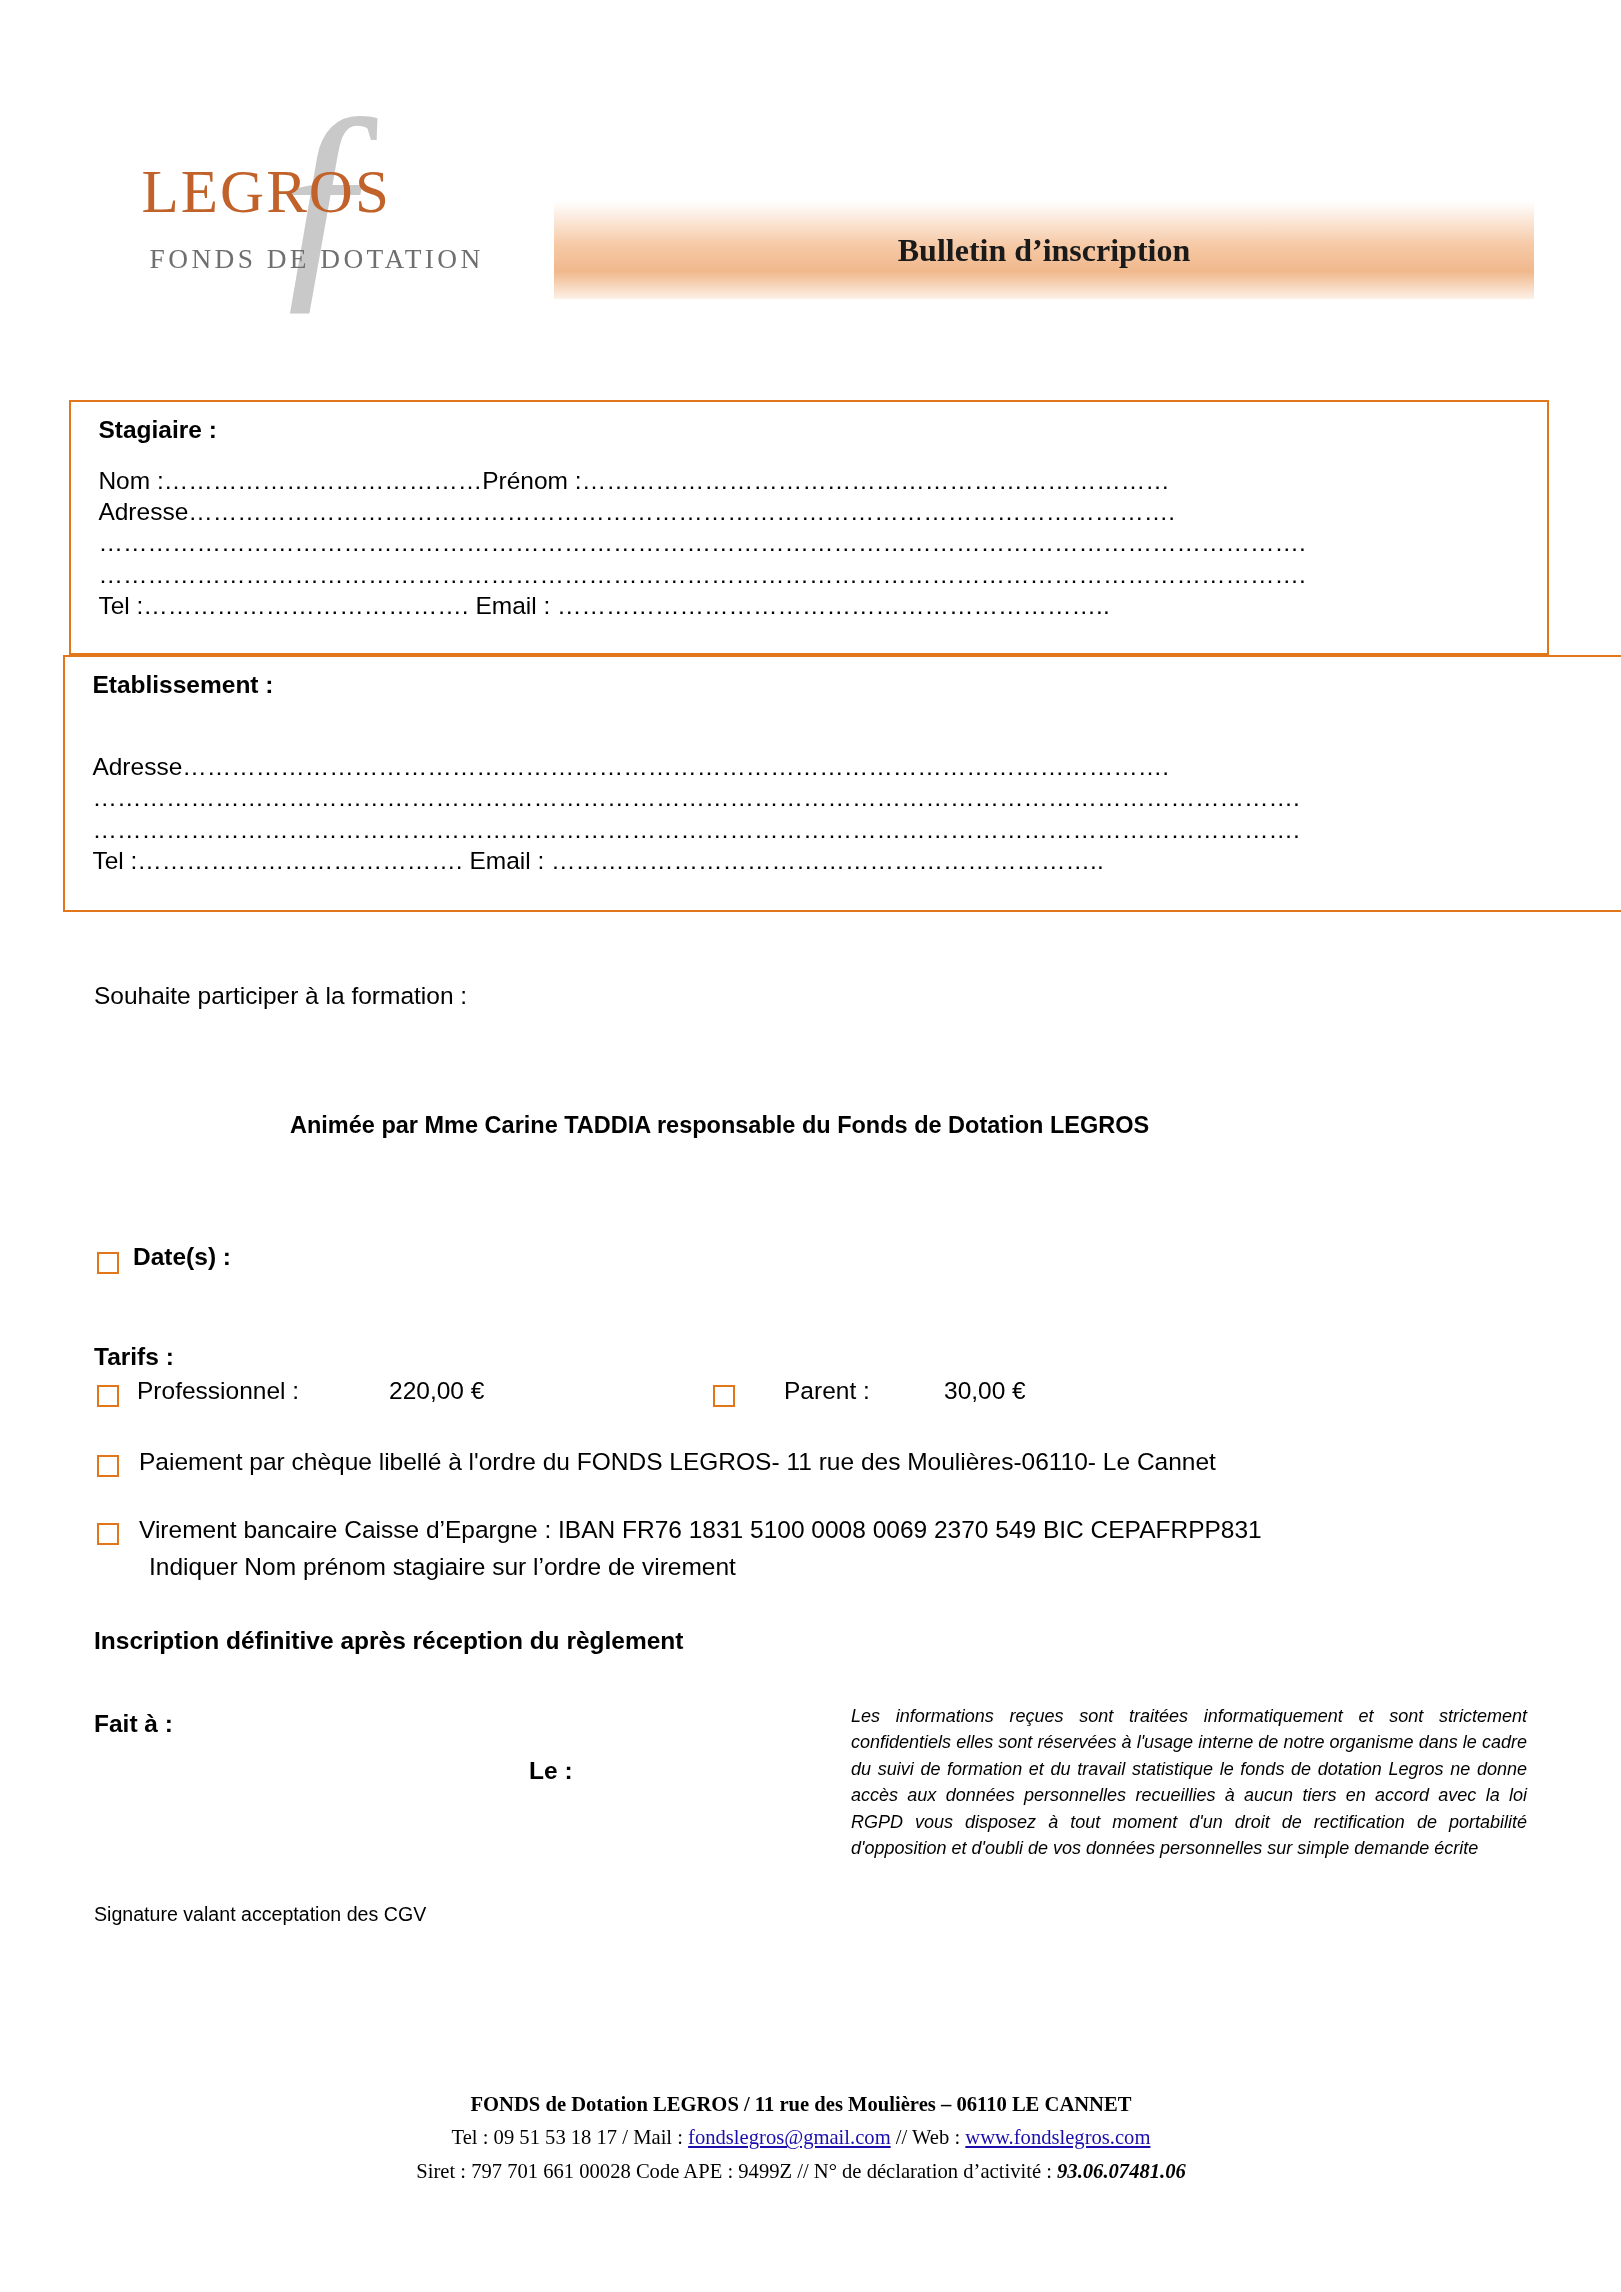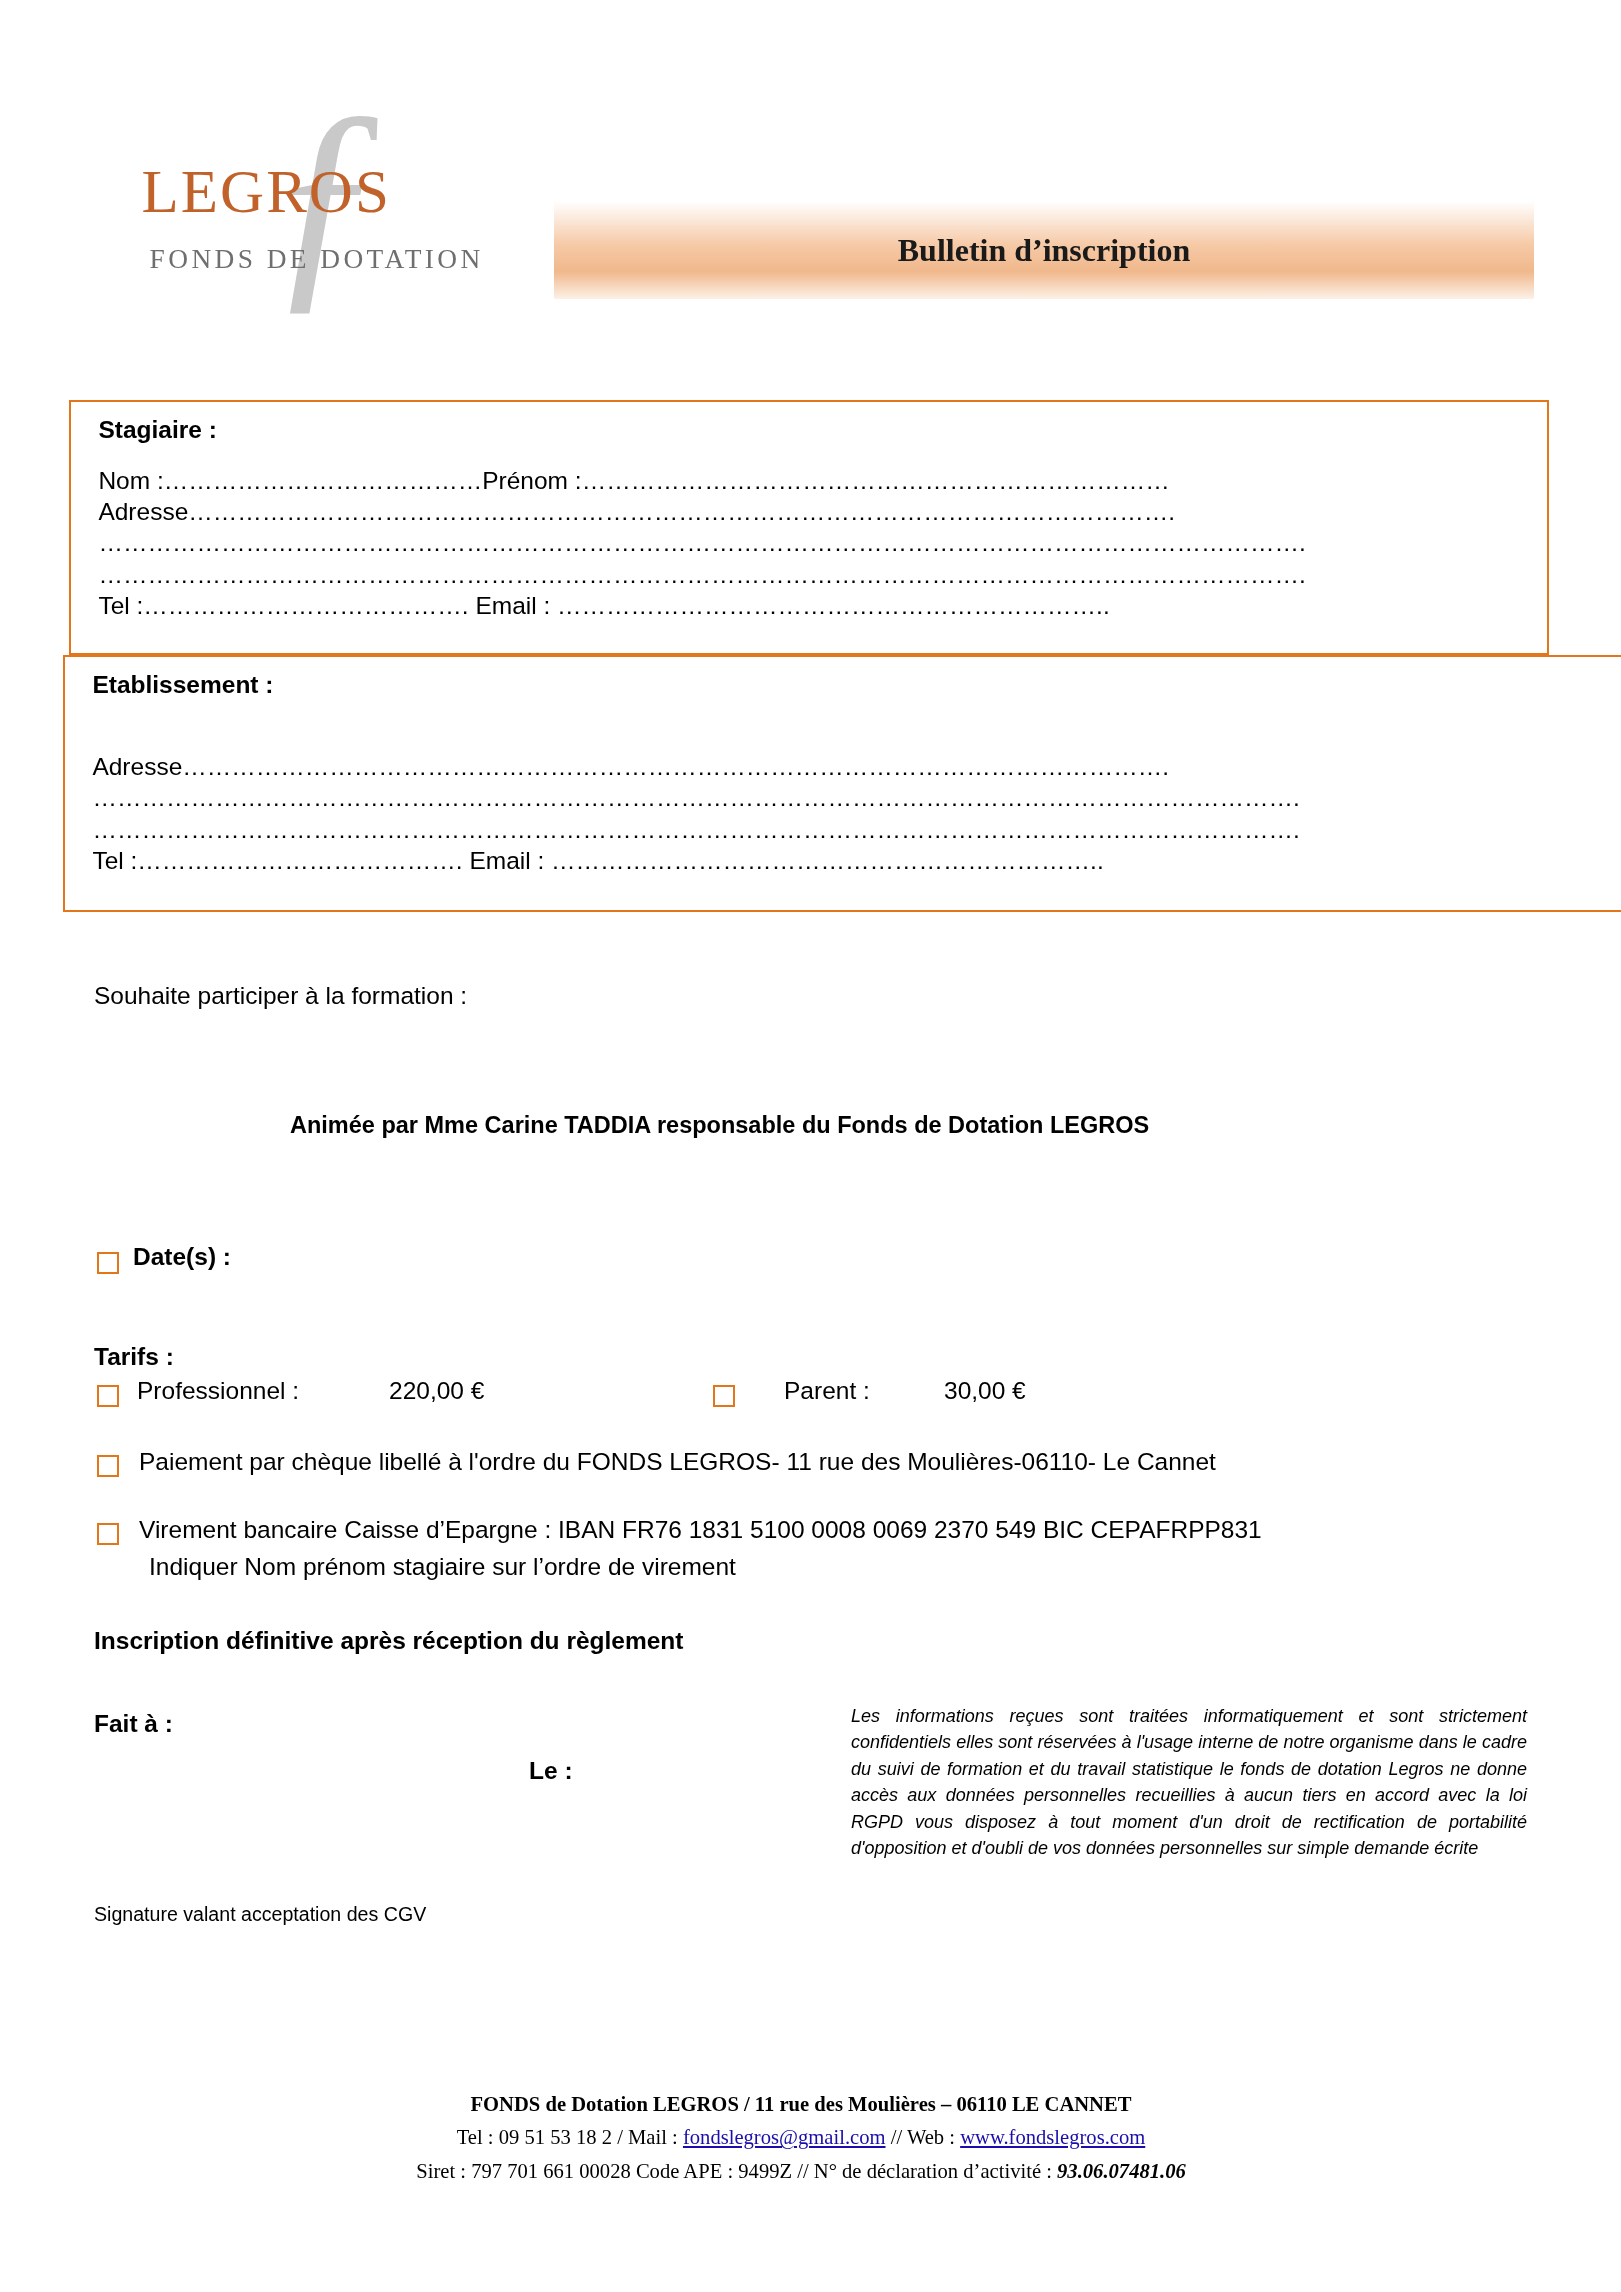--- a/index.html
+++ b/index.html
@@ -232,21 +232,21 @@
   <div class="line b" style="left:94px; top:1710px;">Fait à :</div>
   <div class="line b" style="left:529px; top:1710px;margin-top:47px;">Le :</div>
 
   <div class="line" style="left:94px; top:1887px; font-size:19.6px;margin-top:16px;">Signature valant acceptation des CGV</div>
 
   <div class="rgpd">Les informations reçues sont traitées informatiquement et sont strictement confidentiels elles sont réservées à l'usage interne de notre organisme dans le cadre du suivi de formation et du travail statistique le fonds de dotation Legros ne donne accès aux données personnelles recueillies à aucun tiers en accord avec la loi RGPD vous disposez à tout moment d'un droit de rectification de portabilité d'opposition et d'oubli de vos données personnelles sur simple demande écrite</div>
 
   <div class="footer">
     <div class="f1">FONDS de Dotation LEGROS / 11 rue des Moulières – 06110 LE CANNET</div>
     <div>
-      <span>Tel : 09 51 53 18 2 / Mail : </span><a href="#">fondslegros@gmail.com</a><span> // Web : </span><a href="#">www.fondslegros.com</a>
+      <span>Tel : 09 51 53 18 17 / Mail : </span><a href="#">fondslegros@gmail.com</a><span> // Web : </span><a href="#">www.fondslegros.com</a>
     </div>
     <div>
       <span>Siret : 797 701 661 00028 Code APE : 9499Z // N° de déclaration d’activité : </span><span class="ital">93.06.07481.06</span>
     </div>
   </div>
 
 </div>
 
 
 </body></html>

